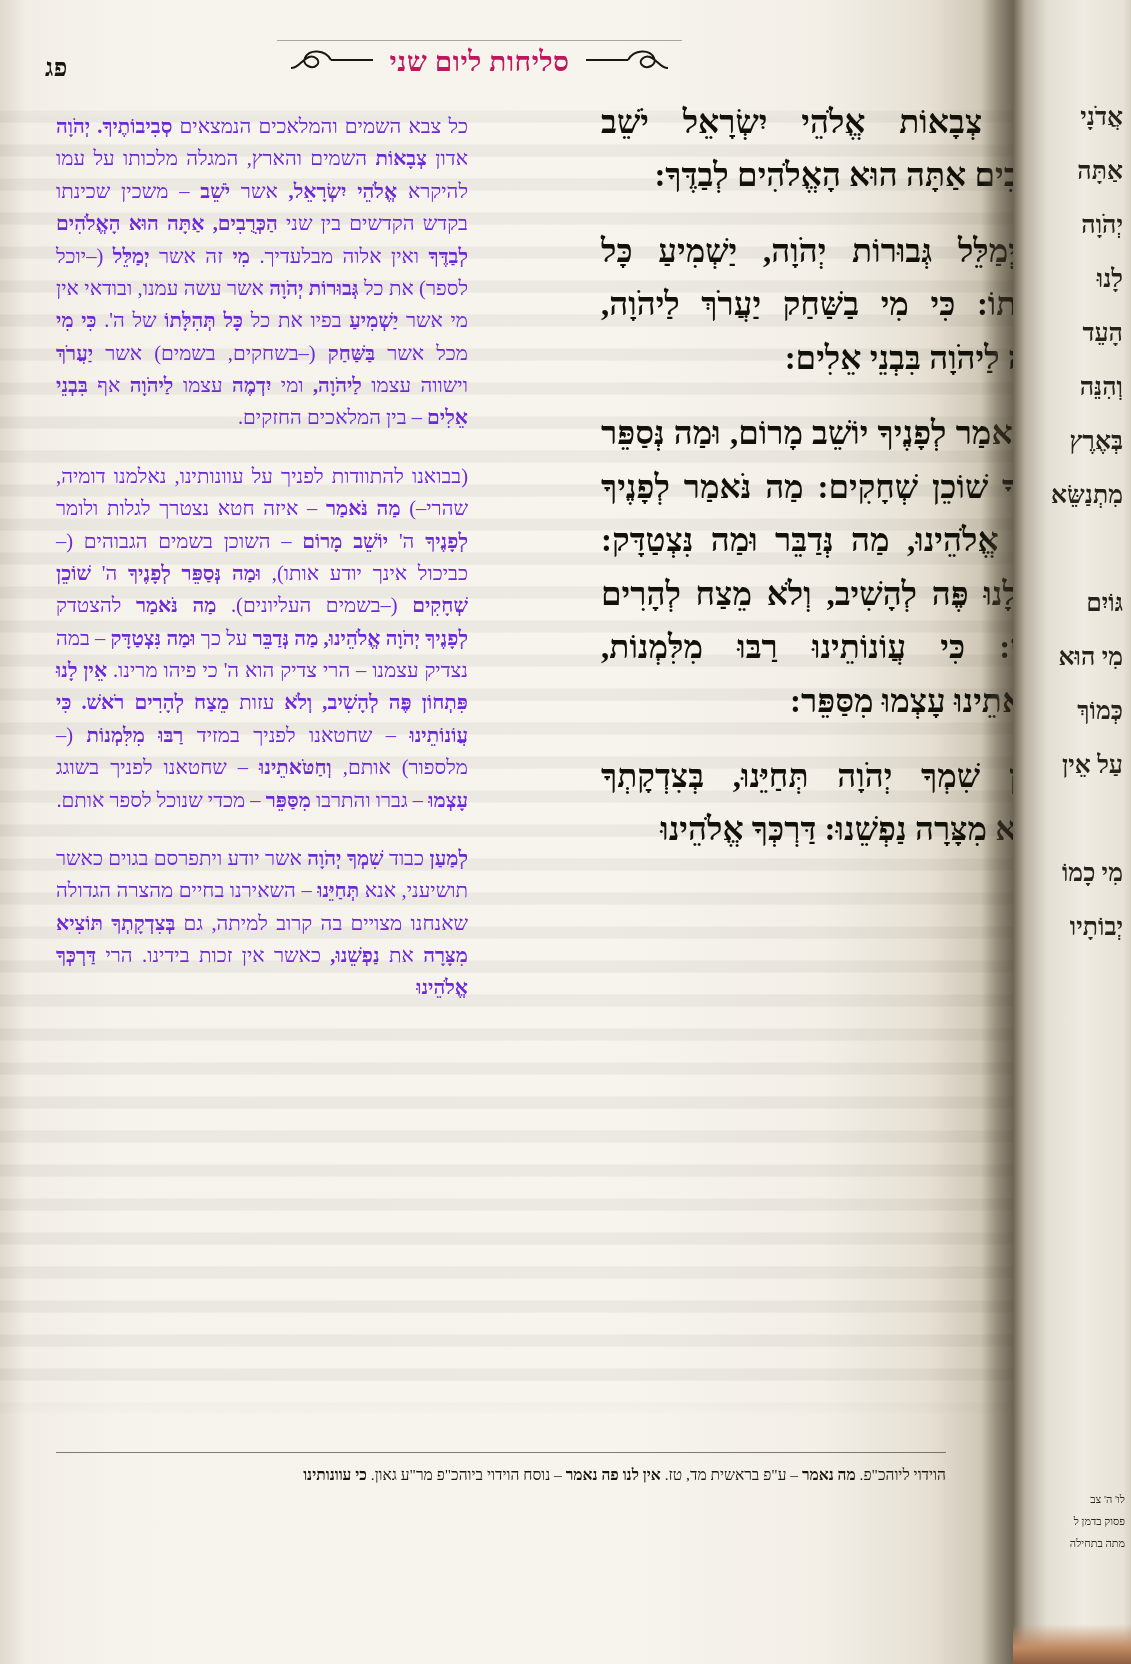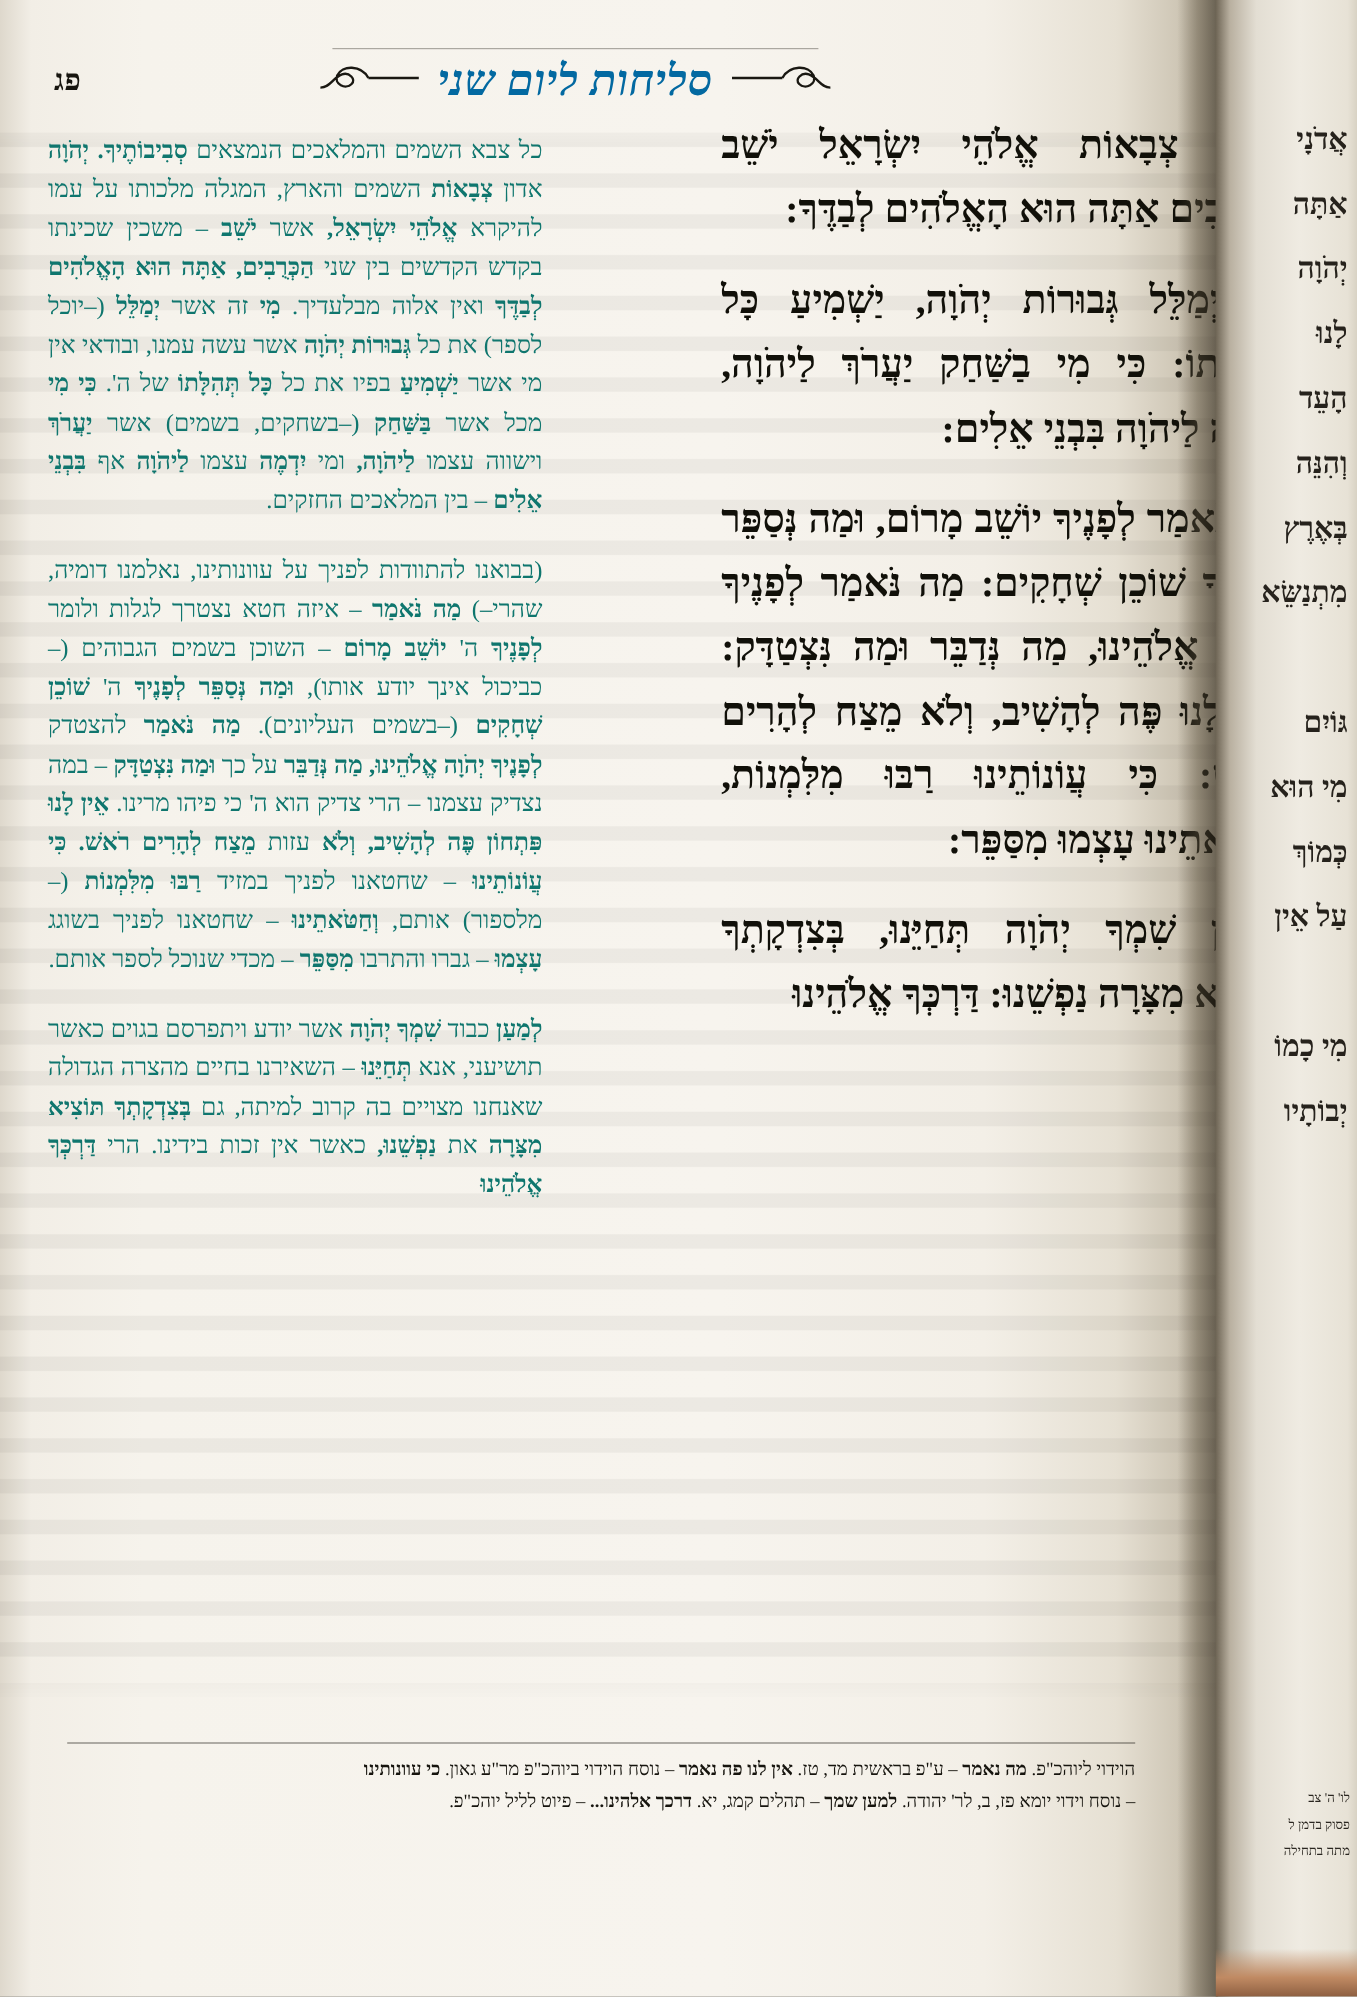--- a/index.html
+++ b/index.html
@@ -114,26 +114,25 @@
   }
   .header-title-wrap {
     position: absolute;
     left: 0; right: 0; top: 18px;
     display: flex;
     align-items: center;
     justify-content: center;
     gap: 14px;
   }
   .header-title {
-    font-size: 36px;
-    font-weight: 700;
-    color: #0369a1;
+    font-size: 28px;
+    font-weight: 700;
+    color: #be185d;
     white-space: nowrap;
     letter-spacing: 0.5px;
-    font-style: italic;
   }
   .flourish { display: block; }
   .rule-top {
     position: absolute;
     left: 250px; right: 250px; top: 12px;
     height: 1px;
     background: rgba(30,26,18,0.35);
   }
 
   
@@ -147,25 +146,25 @@
     font-size: 33px;
     line-height: 1.62;
     font-weight: 700;
     text-justify: inter-word;
   }
   .col-main p { margin: 0 0 22px 0; }
   .col-main p:last-child { margin-bottom: 0; }
 
   .col-comm {
     position: absolute;
-    left: 40px; top: 110px;
+    left: 56px; top: 110px;
     width: 412px;
     direction: rtl;
     text-align: justify;
-    color: #0f766e;
+    color: #6d28d9;
     font-size: 20.5px;
     line-height: 1.58;
     font-weight: 400;
   }
   .col-comm p { margin: 0 0 26px 0; }
   .col-comm p:last-child { margin-bottom: 16px; }
   .col-comm b, .col-main b { font-weight: 700; }
 
   
   .foot-rule {
@@ -223,21 +222,20 @@
 
   <div class="col-comm">
     <p>כל צבא השמים והמלאכים הנמצאים <b>סְבִיבוֹתֶיךָ.</b> <b>יְהֹוָה</b> אדון <b>צְבָאוֹת</b> השמים והארץ, המגלה מלכותו על עמו להיקרא <b>אֱלֹהֵי יִשְׂרָאֵל,</b> אשר <b>יֹשֵׁב</b> – משכין שכינתו בקדש הקדשים בין שני <b>הַכְּרֻבִים, אַתָּה הוּא הָאֱלֹהִים לְבַדֶּךָ</b> ואין אלוה מבלעדיך. <b>מִי</b> זה אשר <b>יְמַלֵּל</b> (–יוכל לספר) את כל <b>גְּבוּרוֹת יְהֹוָה</b> אשר עשה עמנו, ובודאי אין מי אשר <b>יַשְׁמִיעַ</b> בפיו את כל <b>כָּל תְּהִלָּתוֹ</b> של ה'. <b>כִּי מִי</b> מכל אשר <b>בַּשַּׁחַק</b> (–בשחקים, בשמים) אשר <b>יַעֲרֹךְ</b> וישווה עצמו <b>לַיהֹוָה,</b> ומי <b>יִדְמֶה</b> עצמו <b>לַיהֹוָה</b> אף <b>בִּבְנֵי אֵלִים</b> – בין המלאכים החזקים.</p>
     <p>(בבואנו להתוודות לפניך על עוונותינו, נאלמנו דומיה, שהרי–) <b>מַה נֹּאמַר</b> – איזה חטא נצטרך לגלות ולומר <b>לְפָנֶיךָ</b> ה' <b>יוֹשֵׁב מָרוֹם</b> – השוכן בשמים הגבוהים (–כביכול אינך יודע אותו), <b>וּמַה נְּסַפֵּר לְפָנֶיךָ</b> ה' <b>שׁוֹכֵן שְׁחָקִים</b> (–בשמים העליונים). <b>מַה נֹּאמַר</b> להצטדק <b>לְפָנֶיךָ יְהֹוָה אֱלֹהֵינוּ, מַה נְּדַבֵּר</b> על כך <b>וּמַה נִּצְטַדָּק</b> – במה נצדיק עצמנו – הרי צדיק הוא ה' כי פיהו מרינו. <b>אֵין לָנוּ פִּתְחוֹן פֶּה לְהָשִׁיב, וְלֹא</b> עזות <b>מֵצַח לְהָרִים רֹאשׁ. כִּי עֲוֹנוֹתֵינוּ</b> – שחטאנו לפניך במזיד <b>רַבּוּ מִלִּמְנוֹת</b> (–מלספור) אותם, <b>וְחַטֹּאתֵינוּ</b> – שחטאנו לפניך בשוגג <b>עָצְמוּ</b> – גברו והתרבו <b>מִסַּפֵּר</b> – מכדי שנוכל לספר אותם.</p>
     <p><b>לְמַעַן</b> כבוד <b>שִׁמְךָ יְהֹוָה</b> אשר יודע ויתפרסם בגוים כאשר תושיעני, אנא <b>תְּחַיֵּנוּ</b> – השאירנו בחיים מהצרה הגדולה שאנחנו מצויים בה קרוב למיתה, גם <b>בְּצִדְקָתְךָ תּוֹצִיא מִצָּרָה</b> את <b>נַפְשֵׁנוּ,</b> כאשר אין זכות בידינו. הרי <b>דַּרְכְּךָ אֱלֹהֵינוּ</b></p>
   </div>
 
   <div class="foot-rule"></div>
   <div class="footnotes">
     <div>הוידוי ליוהכ"פ. <b>מה נאמר</b> – ע"פ בראשית מד, טז. <b>אין לנו פה נאמר</b> – נוסח הוידוי ביוהכ"פ מר"ע גאון. <b>כי עוונותינו</b></div>
-    <div>– נוסח וידוי יומא פז, ב, לר' יהודה. <b>למען שמך</b> – תהלים קמג, יא. <b>דרכך אלהינו...</b> – פיוט לליל יוהכ"פ.</div>
   </div>
 
   <div class="gutter"></div>
   <div class="nextpage">
     <div class="np-col">
         <div>אֲדֹנָי</div>
         <div>אַתָּה</div>
         <div>יְהֹוָה</div>
         <div>לָנוּ</div>
         <div>הָעֵד</div>

